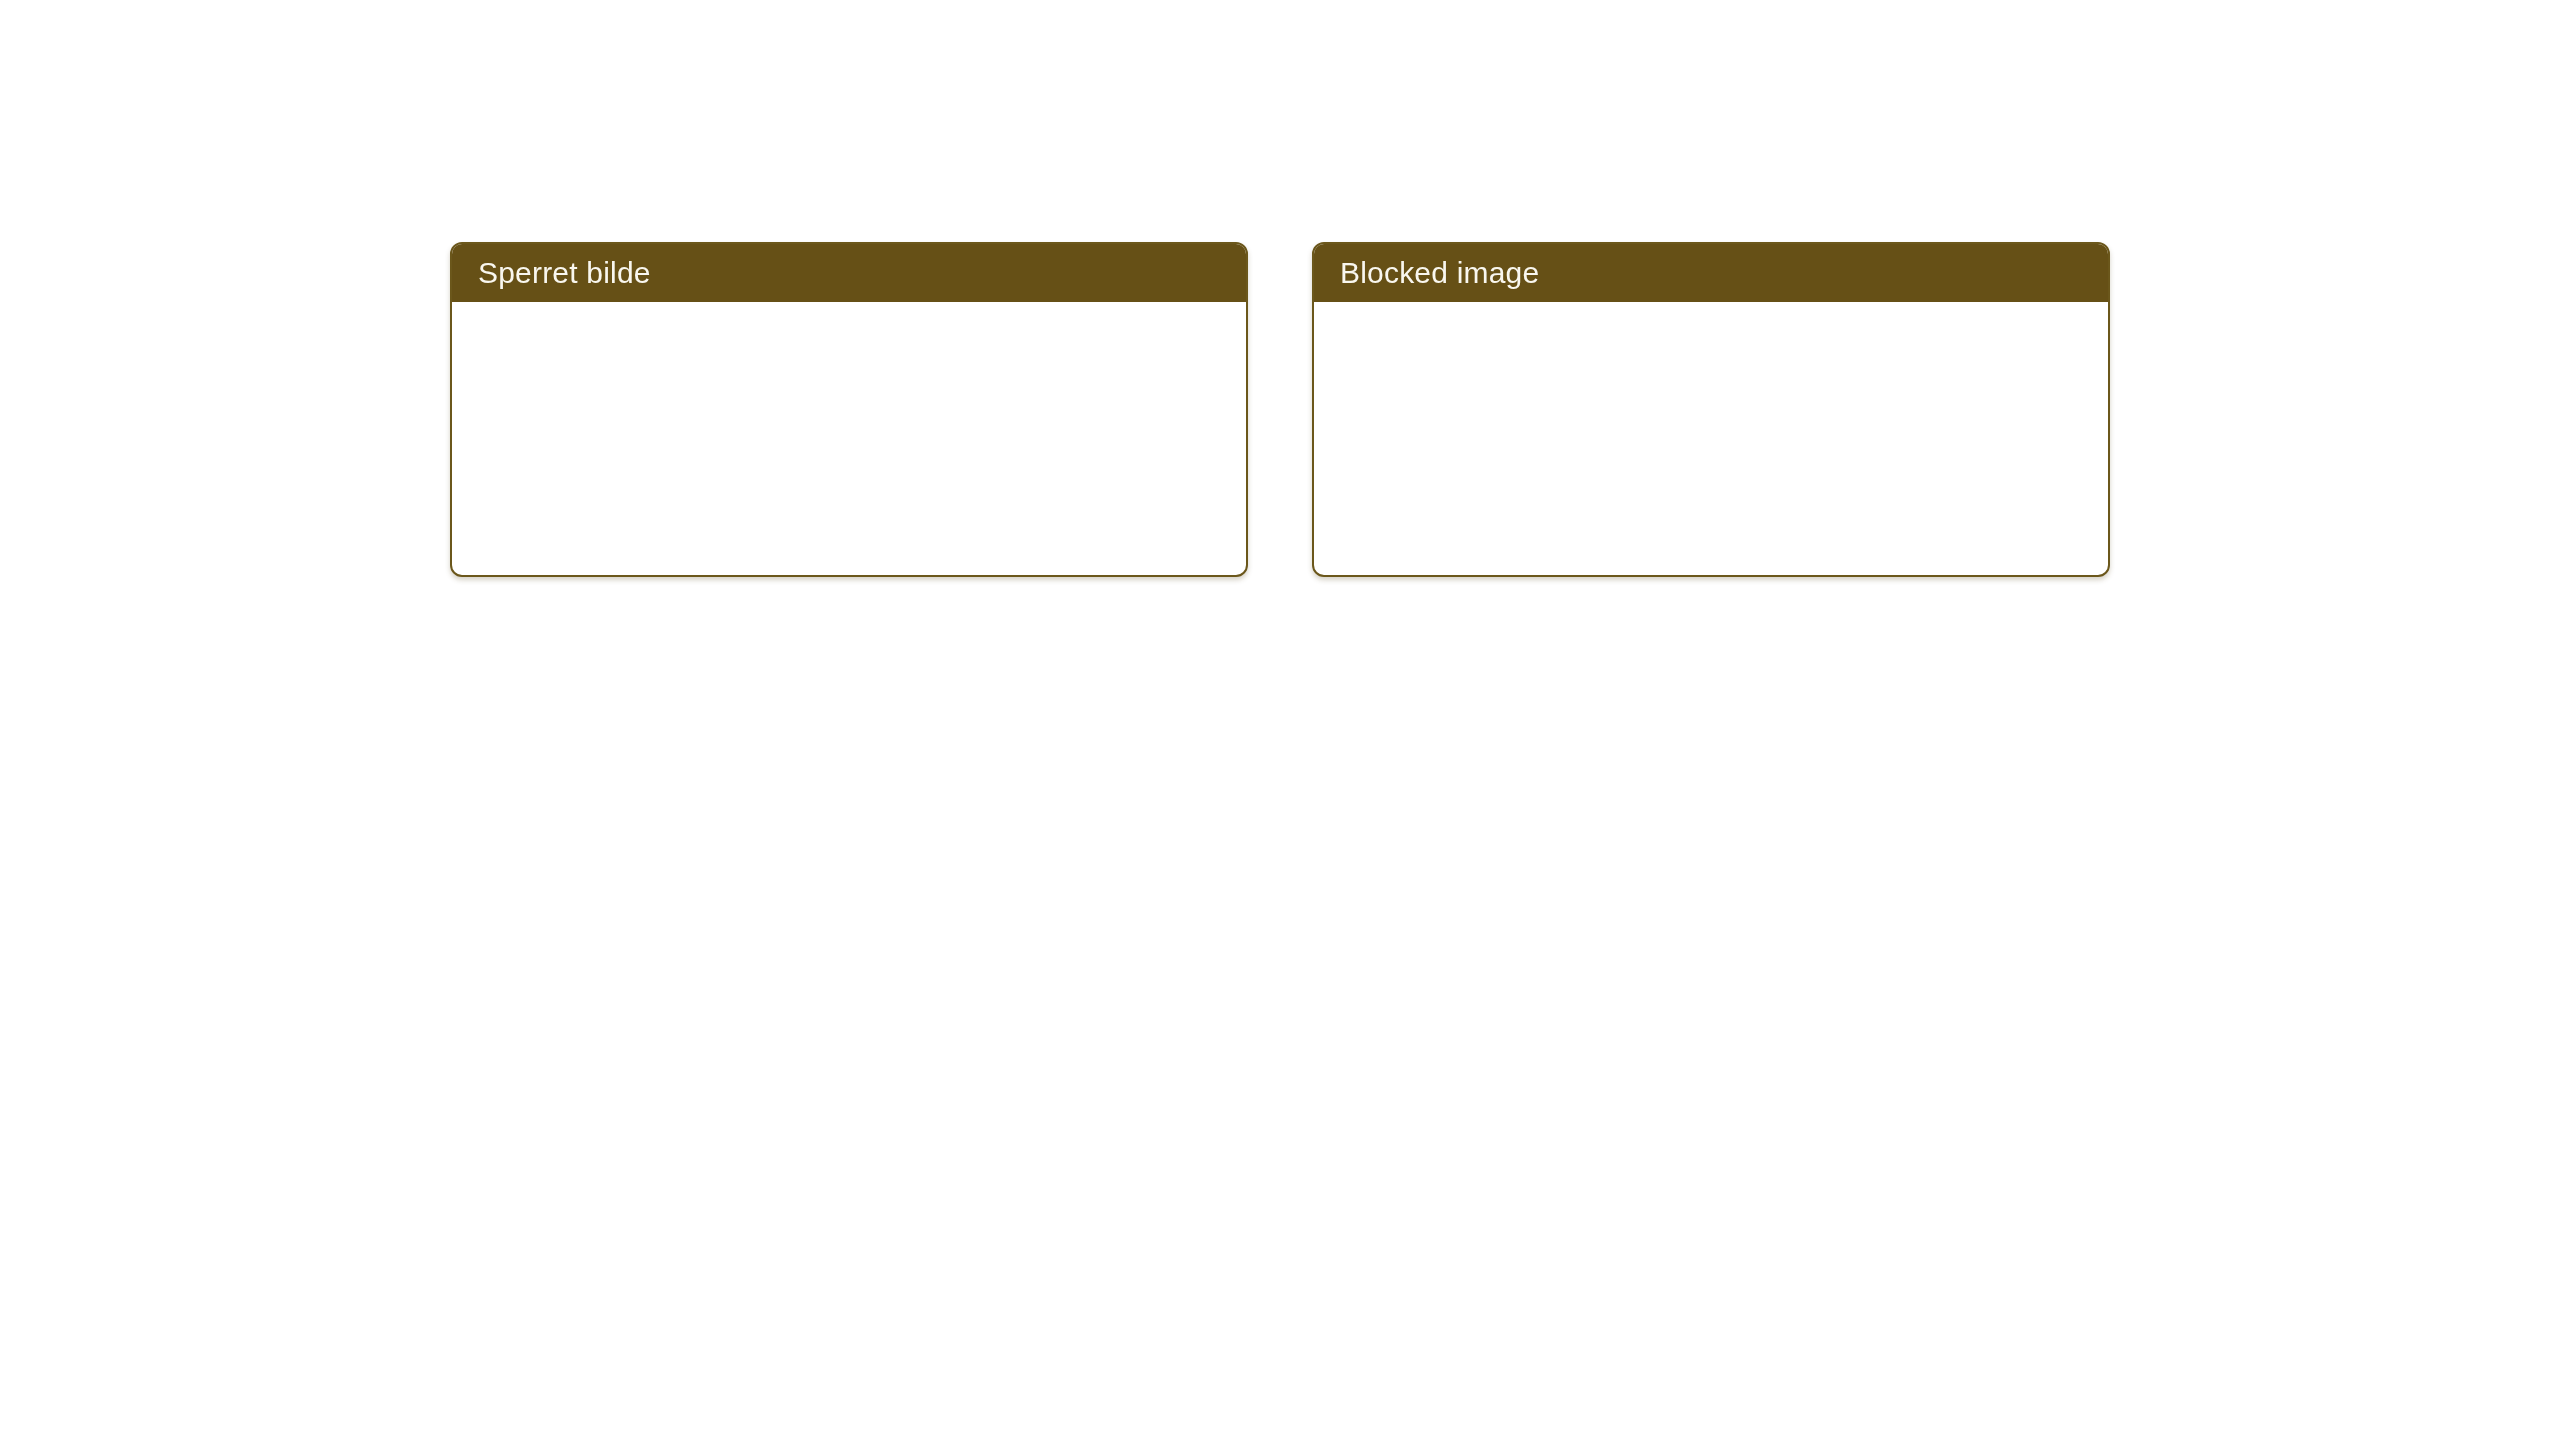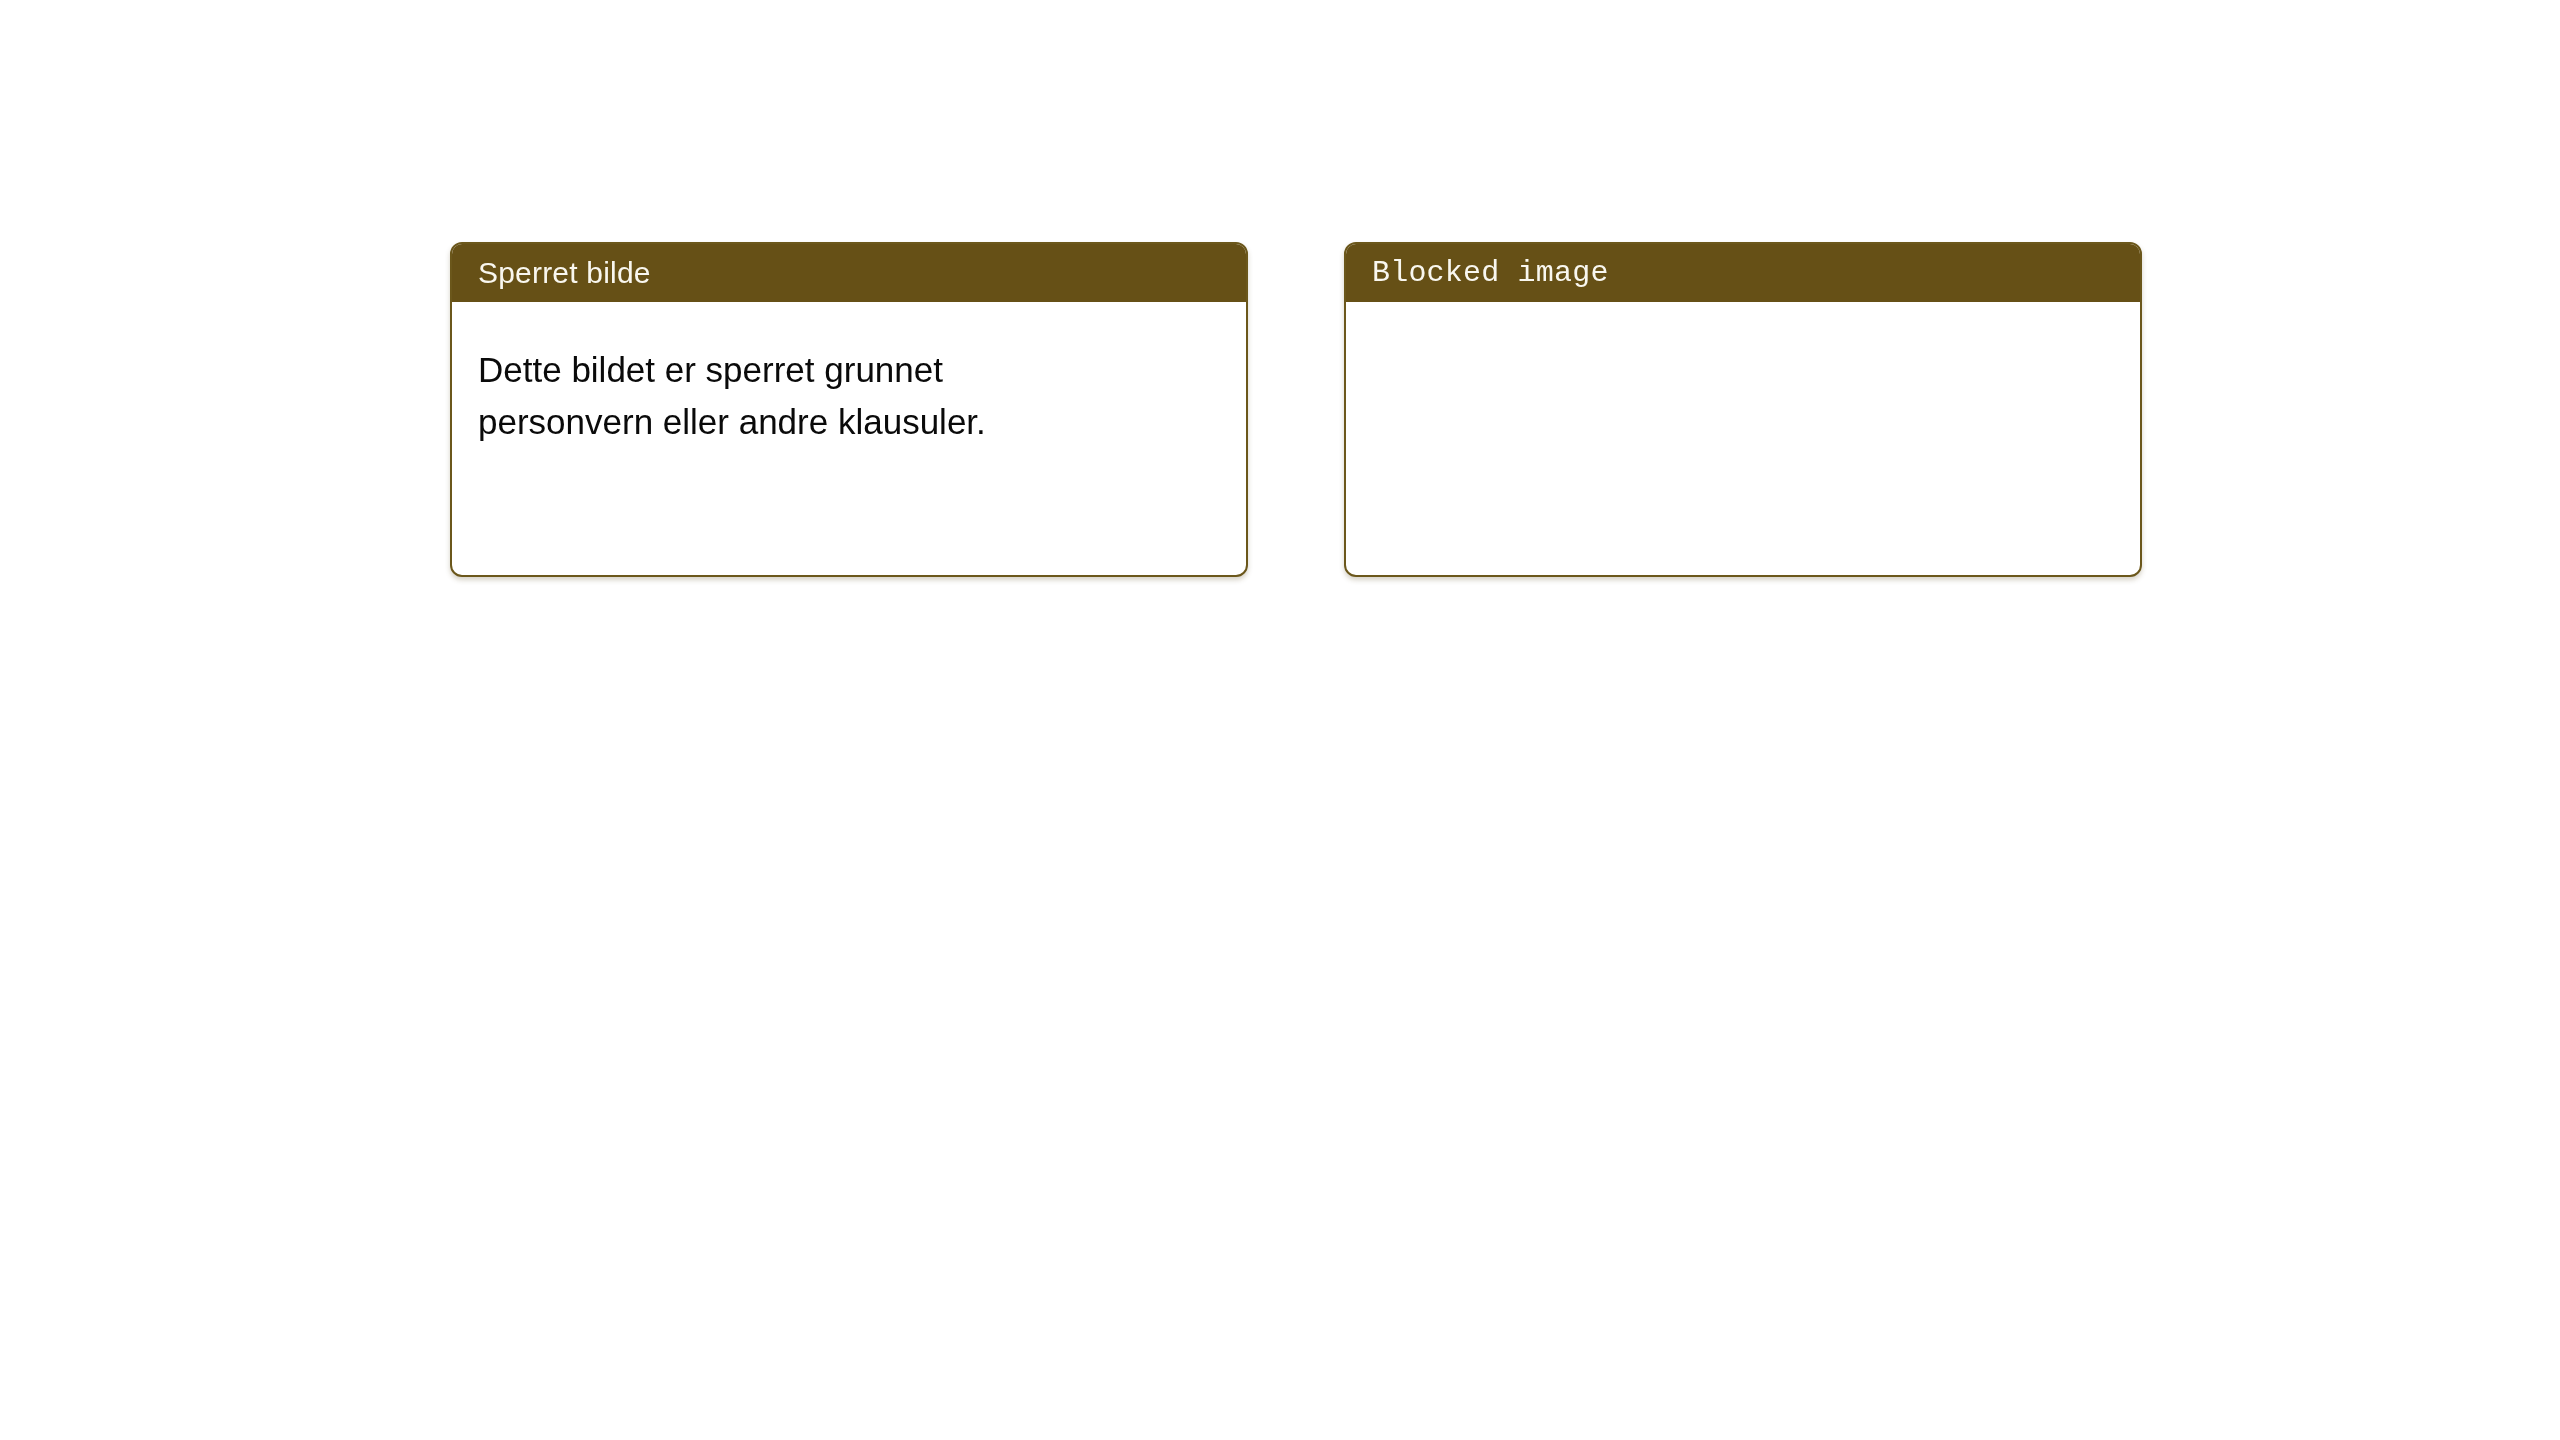--- a/index.html
+++ b/index.html
@@ -27,21 +27,21 @@
     top: 242px;
     width: 798px;
     height: 335px;
     background: var(--card-bg);
     border: 2px solid var(--border);
     border-radius: 12px;
     overflow: hidden;
     box-shadow: 0 3px 5px rgba(90, 75, 30, 0.25);
   }
   .card--no { left: 450px; }
-  .card--en { left: 1344px; font-family: Liberation Mono, monospace; }
+  .card--en { left: 1312px; }
   .card-header {
     height: 58px;
     background: var(--header-bg);
     color: var(--header-text);
     display: flex;
     align-items: center;
     padding: 0 26px;
     font-size: 30px;
     line-height: 1;
     letter-spacing: 0.2px;
@@ -58,24 +58,20 @@
 </style>
 </head>
 <body>
 
 <div class="stage">
 
   <section class="card card--no">
     <header class="card-header">
       <span>Sperret bilde</span>
     </header>
-    <div class="card-body">
-      <p class="card-text">Dette bildet er sperret grunnet
-personvern eller andre klausuler.</p>
-    </div>
   </section>
 
   <section class="card card--en">
     <header class="card-header">
       <span>Blocked image</span>
     </header>
   </section>
 
 </div>
 

